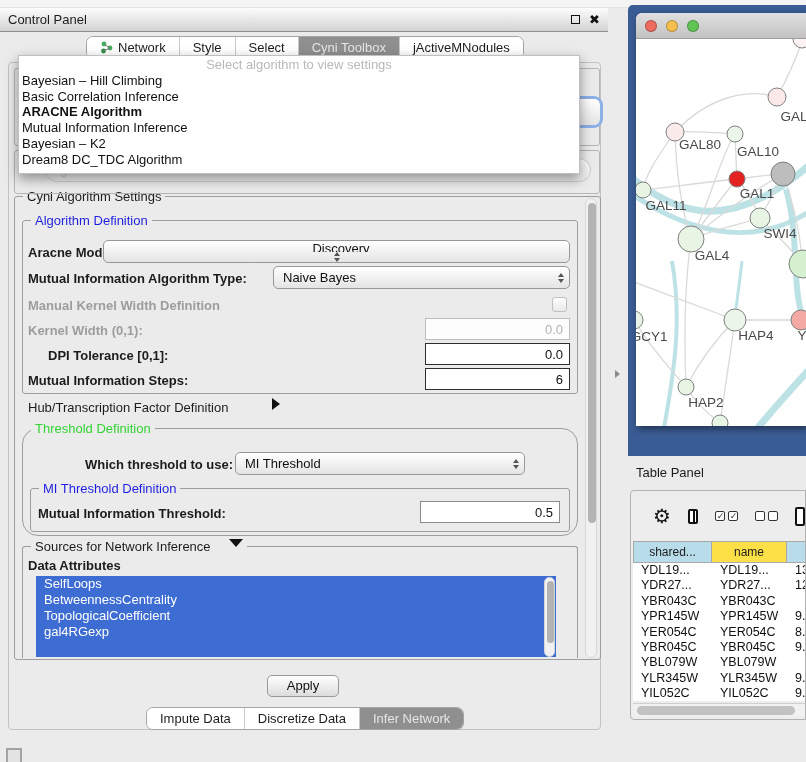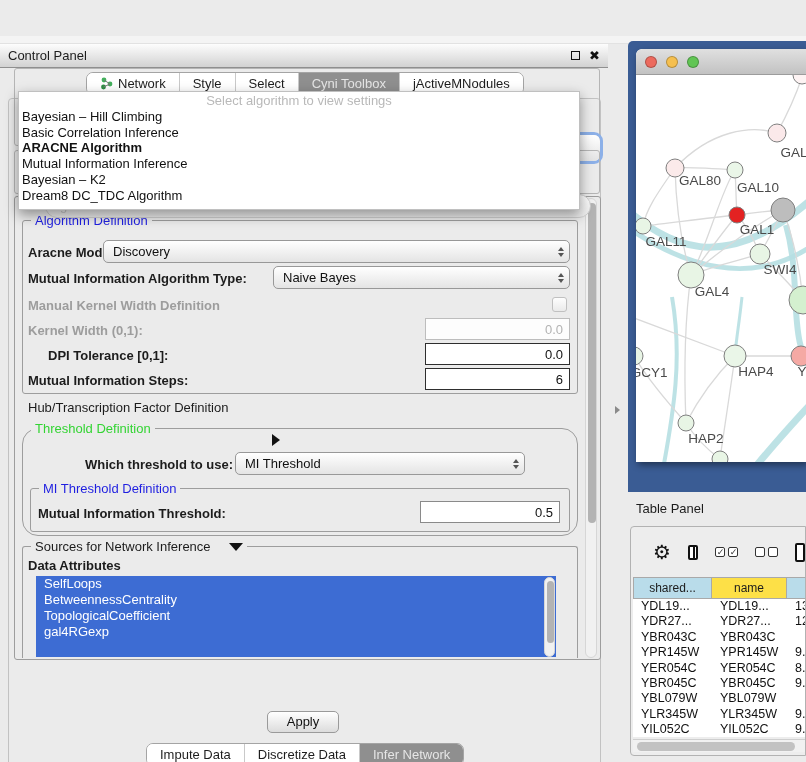--- a/index.html
+++ b/index.html
@@ -1,18 +1,18 @@
 <!DOCTYPE html>
 <html><head>
 <meta charset="utf-8">
 <style>
   * { margin:0; padding:0; box-sizing:border-box; }
   html,body { width:806px; height:762px; overflow:hidden; }
   body { font-family:"Liberation Sans","DejaVu Sans",sans-serif; background:#ebebeb; position:relative; }
-  .abs { position:absolute;margin-top:36px; }
+  .abs { position:absolute; }
 
   
   #top-strip { left:0; top:0; width:806px; height:8px; background:#f4f4f4; border-bottom:1px solid #e2e2e2; }
   #cp-titlebar { left:0; top:8px; width:608px; height:24px;
     background:linear-gradient(#fdfdfd,#d2d2d2); border-bottom:1px solid #8f8f8f;
     display:flex; align-items:center; padding:0 8px; }
   #cp-title { font-size:13px; color:#1c1c1c; }
   #cp-controls { margin-left:auto; display:flex; align-items:center; gap:9px; }
   .float-box { width:9px; height:9px; border:1.5px solid #111; display:inline-block; background:transparent; }
   .close-x { font-size:13px; font-weight:bold; color:#111; line-height:1; }
@@ -187,21 +187,21 @@
 
 <div class="group" id="settings-group" style="left:14px; top:196px; width:587px; height:464px;">
   <span class="glabel">Cyni Algorithm Settings</span>
 </div>
 
 <div class="group" style="left:22px; top:220px; width:556px; height:174px;">
   <span class="glabel blue">Algorithm Definition</span>
 </div>
 
 <span class="flabel" style="left:28px; top:245px;">Aracne Mode:</span>
-<div class="combo" style="left:103px; top:240px; width:467px;">
+<div class="combo" style="left:103px; top:240px; width:467px;flex-direction:column;">
   <span class="ctext">Discovery</span>
   <span class="spin">
       <span class="tri-up"></span>
       <span class="tri-dn"></span>
     </span>
 </div>
 
 <span class="flabel" style="left:28px; top:271px;">Mutual Information Algorithm Type:</span>
 <div class="combo" style="left:273px; top:266px; width:297px;">
   <span class="ctext">Naive Bayes</span>
@@ -237,21 +237,21 @@
       <span class="tri-dn"></span>
     </span>
 </div>
 <div class="group" style="left:30px; top:488px; width:540px; height:44px;">
   <span class="glabel blue">MI Threshold Definition</span>
 </div>
 <span class="flabel" style="left:38px; top:506px;">Mutual Information Threshold:</span>
 <div class="numfield" style="left:420px; top:501px; width:140px; border-color:#8a8a8a;">0.5</div>
 
 <div class="group" style="left:22px; top:546px; width:556px; height:112px; border-bottom:none; border-radius:3px 3px 0 0;">
-  <span class="glabel" style="display:flex; align-items:center; gap:18px;">
+  <span class="glabel" style="display:flex; gap:18px;">
     <span>Sources for Network Inference</span>
     <span class="tri-down-big"></span>
   </span>
 </div>
 <span class="flabel" style="left:28px; top:558px;">Data Attributes</span>
 <div id="attr-list">
     <div class="attr-item sel">SelfLoops</div>
     <div class="attr-item sel">BetweennessCentrality</div>
     <div class="attr-item sel">TopologicalCoefficient</div>
     <div class="attr-item sel">gal4RGexp</div>

